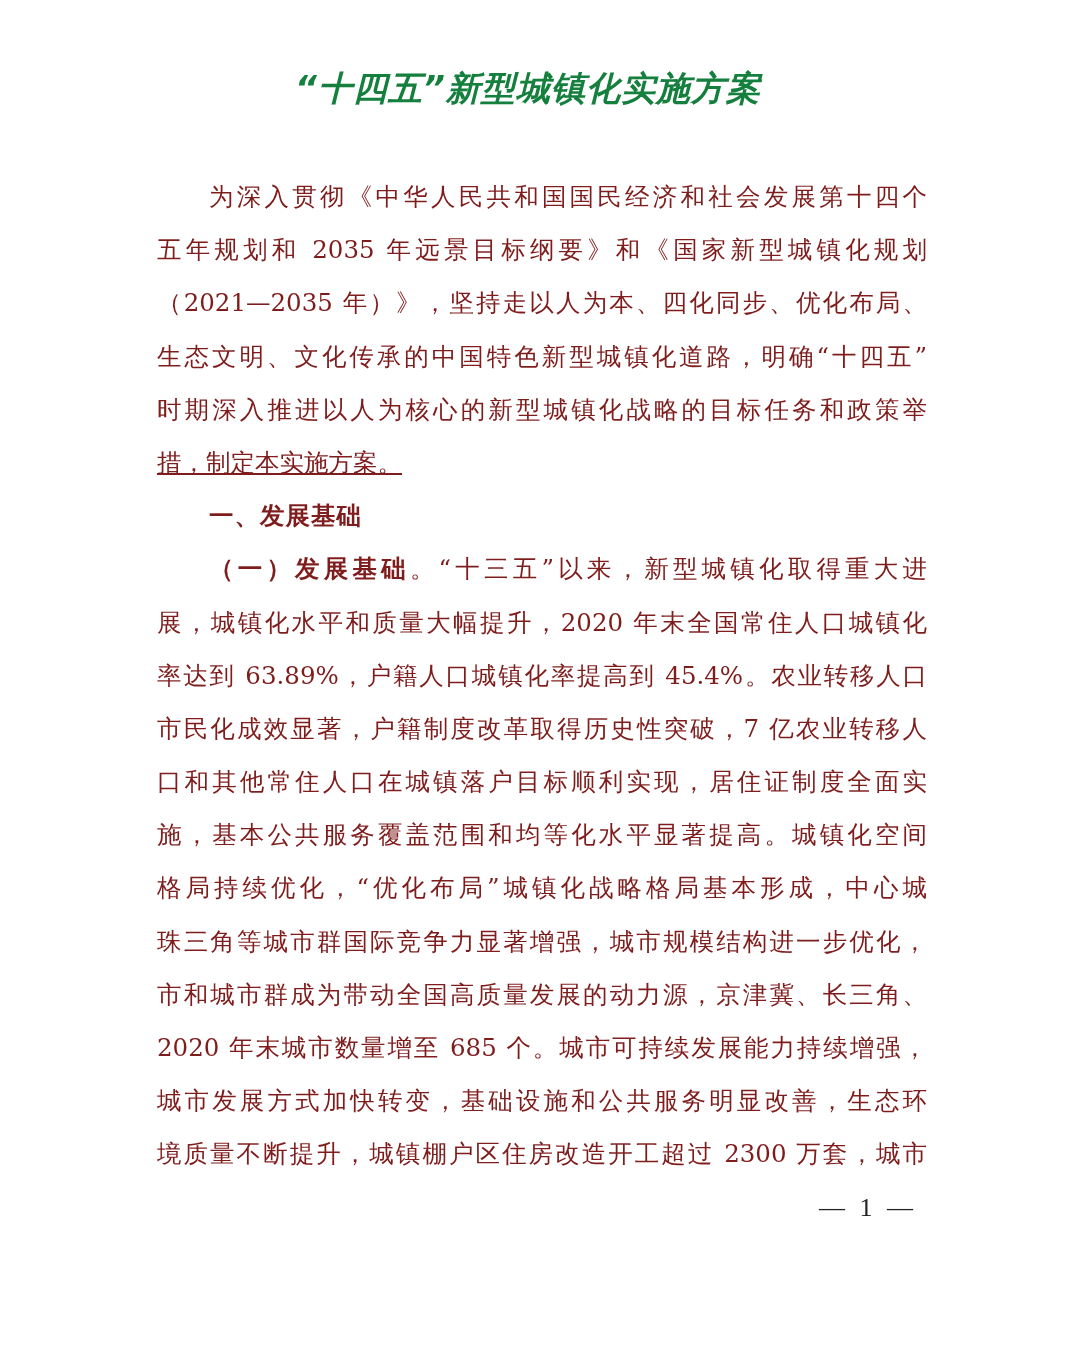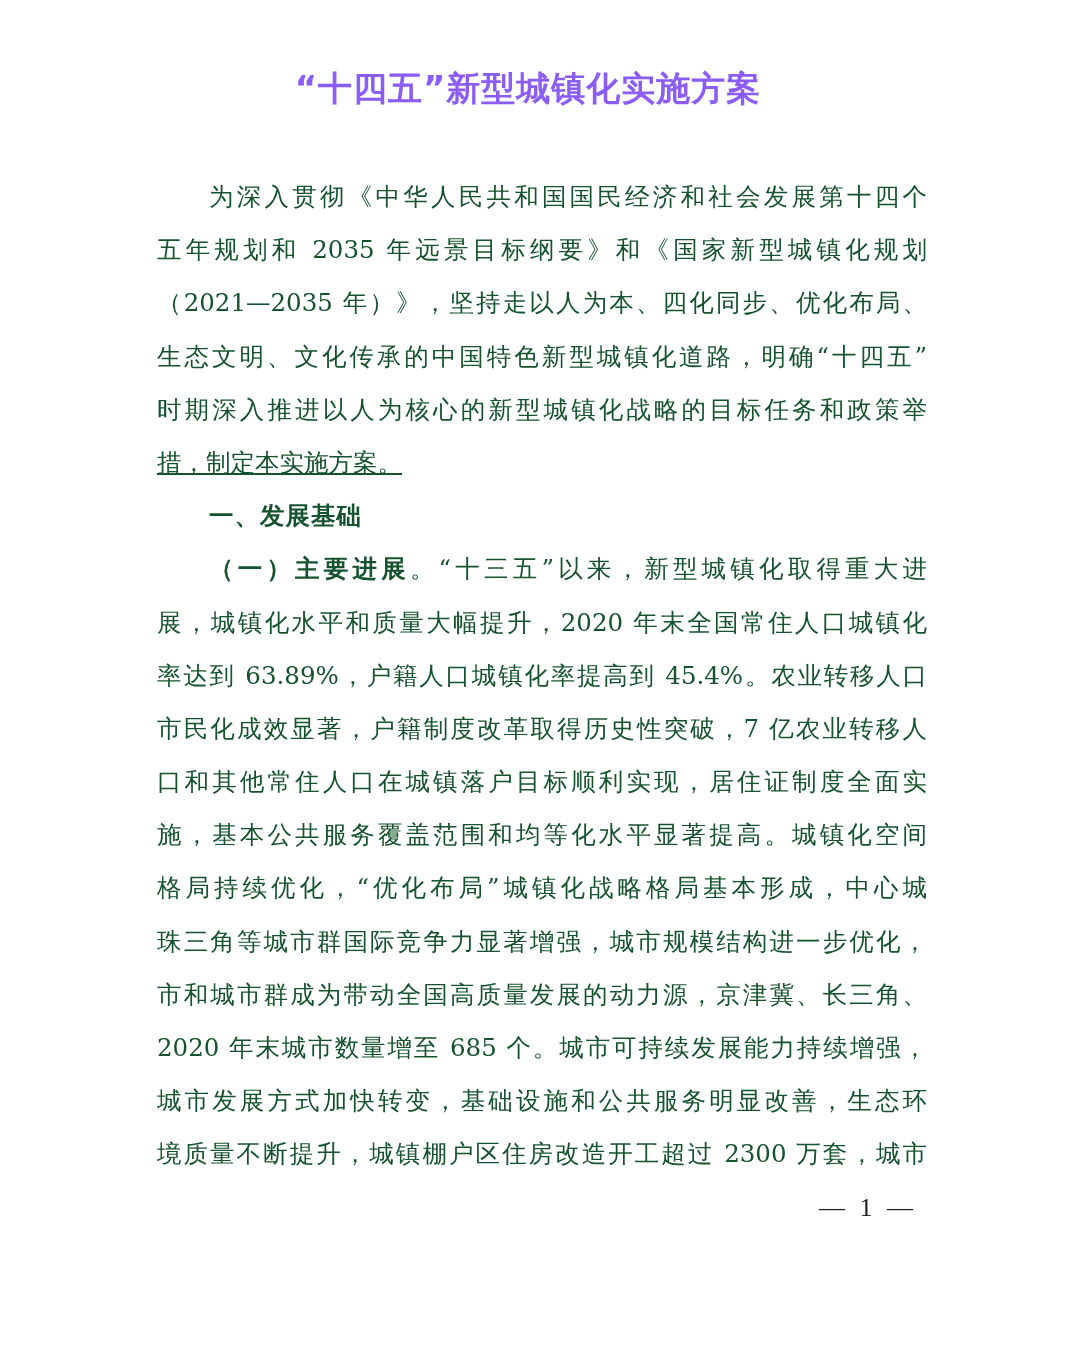--- a/index.html
+++ b/index.html
@@ -4,27 +4,28 @@
   <style>
     html, body { margin: 0; padding: 0; background: #ffffff; }
     body { width: 1080px; height: 1367px; position: relative; overflow: hidden; }
     .page {
       position: absolute; left: 0; top: 0; width: 1080px; height: 1367px;
       background: #ffffff; color: #1a1a1a;
     }
     .title {
       position: absolute; top: 62px; left: 0; width: 1056px; text-align: center;
       font-family: "DejaVu Sans", "Liberation Sans", sans-serif;
-      font-size: 34px; font-weight: bold; letter-spacing: 1px; color: #8b5cf6;
+      font-size: 34px; font-weight: bold; letter-spacing: 1px; color: #15803d;
       line-height: 52px;
+      font-style: italic;
     }
     .body-text {
       position: absolute; left: 157px; width: 770px;
       font-family: "DejaVu Serif", "Liberation Serif", serif;
-      font-size: 24.5px; color: #14532d;
+      font-size: 24.5px; color: #7f1d1d;
     }
     .line {
       height: 53.2px; line-height: 53.2px; white-space: nowrap;
       text-align: justify; text-align-last: justify;
     }
     .line.last { text-align-last: left; text-decoration: underline; }
     .indent { padding-left: 52px; }
     .heading {
       font-family: Liberation Sans, sans-serif;
       font-weight: bold; padding-left: 52px; letter-spacing: 1px;
@@ -47,21 +48,21 @@
     <div class="line indent">为深入贯彻《中华人民共和国国民经济和社会发展第十四个</div>
     <div class="line">五年规划和 2035 年远景目标纲要》和《国家新型城镇化规划</div>
     <div class="line">（2021—2035 年）》，坚持走以人为本、四化同步、优化布局、</div>
     <div class="line">生态文明、文化传承的中国特色新型城镇化道路，明确“十四五”</div>
     <div class="line">时期深入推进以人为核心的新型城镇化战略的目标任务和政策举</div>
     <div class="line last">措，制定本实施方案。</div>
 
     <div class="line heading">一、发展基础</div>
 
     <div class="line indent">
-      <span class="bold-lead">（一）主要进展</span><span>。“十三五”以来，新型城镇化取得重大进</span>
+      <span class="bold-lead">（一）发展基础</span><span>。“十三五”以来，新型城镇化取得重大进</span>
     </div>
     <div class="line">展，城镇化水平和质量大幅提升，2020 年末全国常住人口城镇化</div>
     <div class="line">率达到 63.89%，户籍人口城镇化率提高到 45.4%。农业转移人口</div>
     <div class="line">市民化成效显著，户籍制度改革取得历史性突破，7 亿农业转移人</div>
     <div class="line">口和其他常住人口在城镇落户目标顺利实现，居住证制度全面实</div>
     <div class="line">施，基本公共服务覆盖范围和均等化水平显著提高。城镇化空间</div>
     <div class="line">格局持续优化，“优化布局”城镇化战略格局基本形成，中心城</div>
     <div class="line">珠三角等城市群国际竞争力显著增强，城市规模结构进一步优化，</div>
     <div class="line">市和城市群成为带动全国高质量发展的动力源，京津冀、长三角、</div>
     <div class="line">2020 年末城市数量增至 685 个。城市可持续发展能力持续增强，</div>

